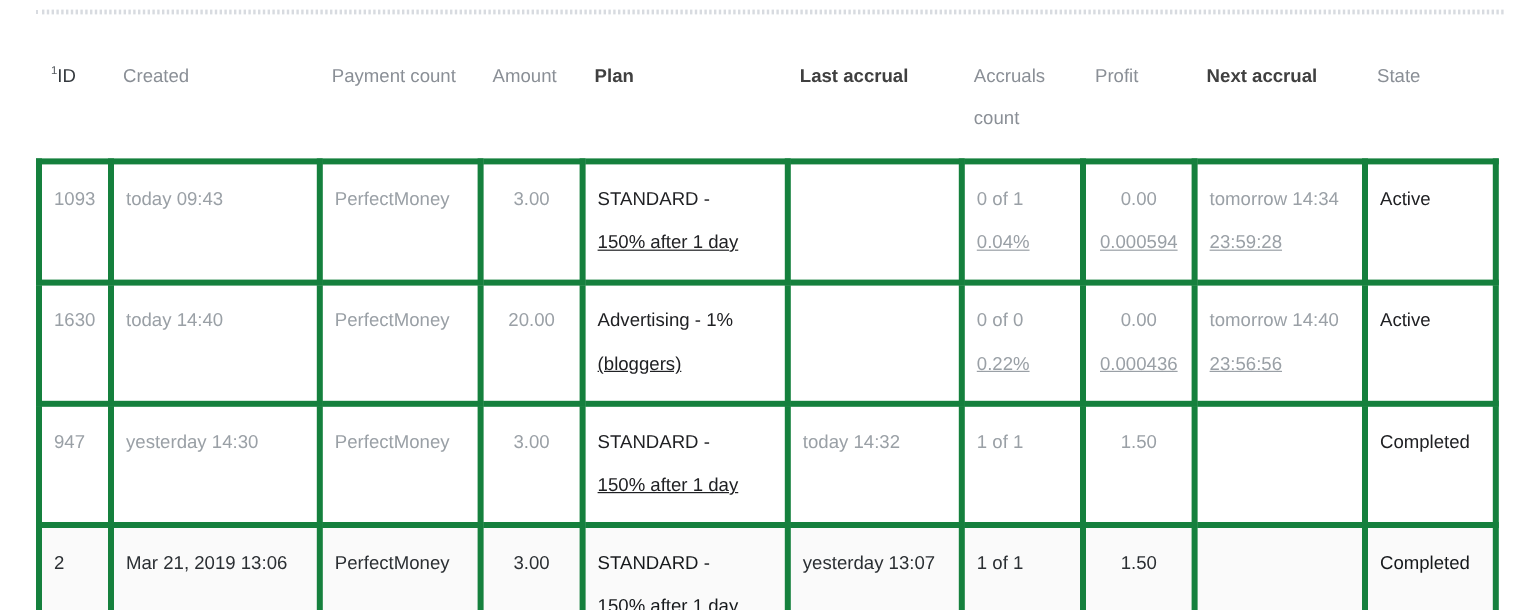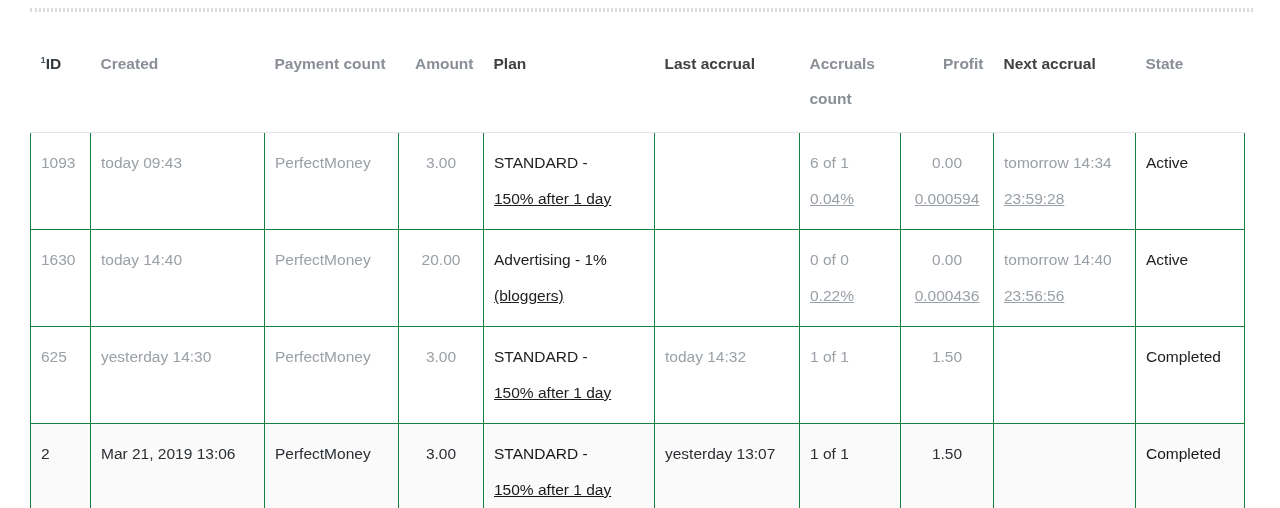--- a/index.html
+++ b/index.html
@@ -43,39 +43,39 @@
     font-size: 15.5px;
   }
 
   
   table.data-table thead th {
     border: 0;
     border-bottom: 1px solid #e3e5e8;
     padding: 0 10px 16px 10px;
     vertical-align: top;
     text-align: left;
-    font-weight: bold;
+    font-weight: normal;
     line-height: 35px;
     color: #8a8f96;
     white-space: normal;
   }
-  table.data-table thead th.num { text-align: right; }
+  table.data-table thead th.num { text-align: left; }
   table.data-table thead th.dark { color: #404040; font-weight: bold; }
   table.data-table thead th.semi { color: #33383d; }
 
   sup.idsup {
     font-size: 9.5px;
     vertical-align: super;
     line-height: 0;
     color: #53585e;
   }
 
   
   table.data-table tbody td {
-    border: 1px solid #15803d;
+    border: 5px solid #15803d;
     padding: 12px 10px 12px 10px;
     vertical-align: top;
     line-height: 36px;
     color: #9aa0a6;
     height: 62px;
   }
   table.data-table tbody td.num { text-align: center; }
   table.data-table tbody tr.row-hover td {
     background: #fafafa;
     color: #2b2f33;
@@ -137,21 +137,21 @@
         <td>1093</td>
         <td>today 09:43</td>
         <td>PerfectMoney</td>
         <td class="num">3.00</td>
         <td class="strong">
           <span class="cell-line">STANDARD -</span>
           <span class="cell-line sub">150% after 1 day</span>
         </td>
         <td></td>
         <td>
-          <span class="cell-line">6 of 1</span>
+          <span class="cell-line">0 of 1</span>
           <span class="cell-line sub">0.04%</span>
         </td>
         <td class="num">
           <span class="cell-line">0.00</span>
           <span class="cell-line sub">0.000594</span>
         </td>
         <td>
           <span class="cell-line">tomorrow 14:34</span>
           <span class="cell-line sub">23:59:28</span>
         </td>
@@ -177,21 +177,21 @@
           <span class="cell-line sub">0.000436</span>
         </td>
         <td>
           <span class="cell-line">tomorrow 14:40</span>
           <span class="cell-line sub">23:56:56</span>
         </td>
         <td class="strong">Active</td>
       </tr>
 
       <tr>
-        <td>625</td>
+        <td>947</td>
         <td>yesterday 14:30</td>
         <td>PerfectMoney</td>
         <td class="num">3.00</td>
         <td class="strong">
           <span class="cell-line">STANDARD -</span>
           <span class="cell-line sub">150% after 1 day</span>
         </td>
         <td>today 14:32</td>
         <td>
           <span class="cell-line">1 of 1</span>

